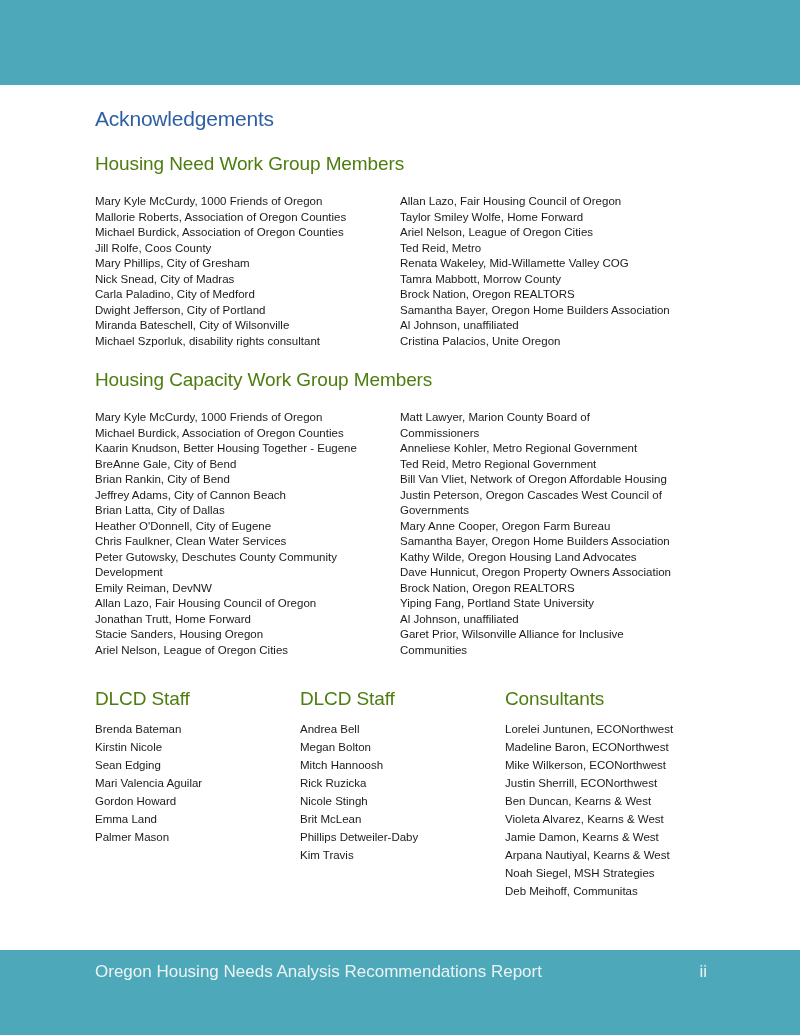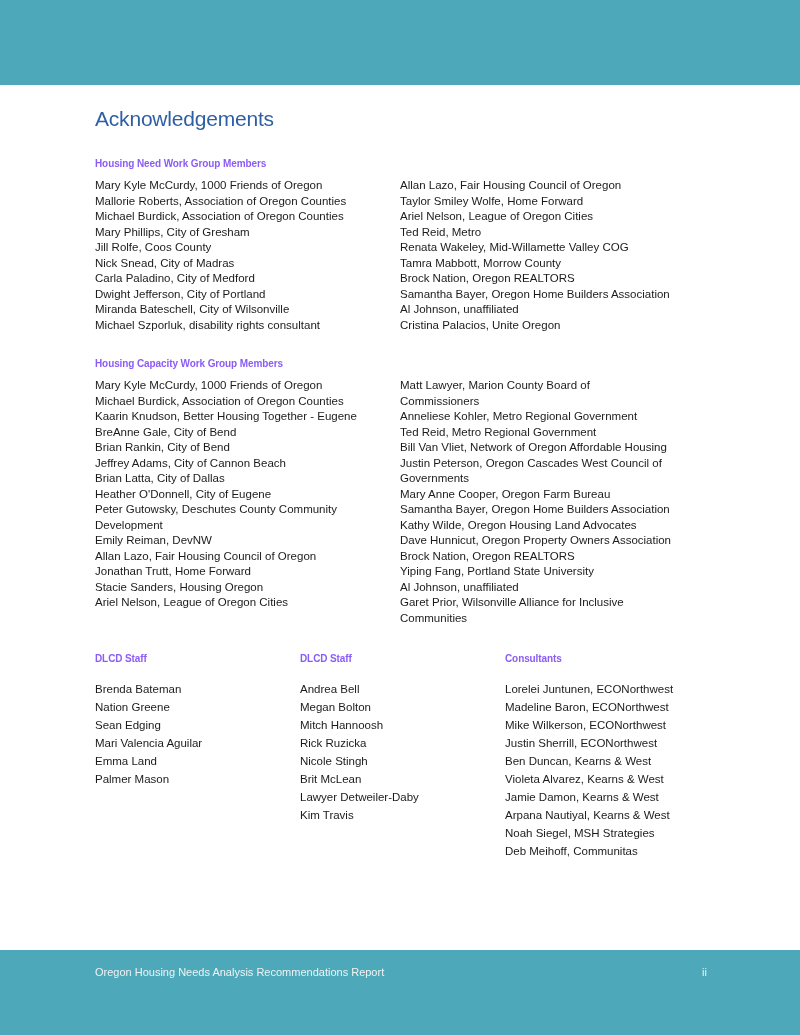--- a/index.html
+++ b/index.html
@@ -25,57 +25,57 @@
   .title {
     margin: 0;
     font-size: 21px;
     line-height: 28px;
     font-weight: 400;
     letter-spacing: -0.2px;
     color: var(--title, #2e5fa4);
   }
   .section-heading {
     margin: 22px 0 0 0;
-    font-size: 10px;
+    font-size: 19px;
     line-height: 17px;
-    font-weight: 700;
+    font-weight: 400;
     letter-spacing: -0.1px;
-    color: #8b5cf6;
+    color: #4d7c0f;
   }
   .cols {
     display: flex;
-    margin-top: 6px;
+    margin-top: 22px;
   }
   .col-left  { width: 305px; flex: 0 0 305px; }
   .col-right { width: 322px; flex: 0 0 322px; }
   .entry {
     font-size: 11.5px;
     line-height: 15.5px;
     white-space: pre-line;
     color: var(--body, #1b1b1b);
   }
   .staff-row {
     display: flex;
     margin-top: 16px;
   }
   .staff-col-1 { width: 205px; flex: 0 0 205px; }
   .staff-col-2 { width: 205px; flex: 0 0 205px; }
   .staff-col-3 { width: 217px; flex: 0 0 217px; }
-  .staff-col .section-heading { margin-top: 8px; }
+  .staff-col .section-heading { margin-top: 16px; }
   .staff-list { margin-top: 13px; }
   .staff-list .entry { line-height: 18px; }
   .footer-band {
     position: absolute;
     left: 0; top: 950px; right: 0; bottom: 0;
     background: var(--band, #4da9b9);
     display: flex;
     justify-content: space-between;
     align-items: flex-start;
     padding: 15px 93px 8px 95px;
-    font-size: 11px;
+    font-size: 17px;
     line-height: 14px;
     color: var(--footer_text, #edf3f4);
   }
 </style>
 </head>
 <body>
 
 <div class="page">
 
   <div class="header-band"></div>
@@ -85,22 +85,22 @@
     <h1 class="title">Acknowledgements</h1>
 
     <section>
       <h2 class="section-heading">Housing Need Work Group Members</h2>
       <div class="cols">
         <div class="col col-left">
 
         <div class="entry">Mary Kyle McCurdy, 1000 Friends of Oregon</div>
             <div class="entry">Mallorie Roberts, Association of Oregon Counties</div>
             <div class="entry">Michael Burdick, Association of Oregon Counties</div>
+            <div class="entry">Jill Rolfe, Coos County</div>
             <div class="entry">Mary Phillips, City of Gresham</div>
-            <div class="entry">Jill Rolfe, Coos County</div>
             <div class="entry">Nick Snead, City of Madras</div>
             <div class="entry">Carla Paladino, City of Medford</div>
             <div class="entry">Dwight Jefferson, City of Portland</div>
             <div class="entry">Miranda Bateschell, City of Wilsonville</div>
             <div class="entry">Michael Szporluk, disability rights consultant</div>
           </div>
         <div class="col col-right">
 
         <div class="entry">Allan Lazo, Fair Housing Council of Oregon</div>
             <div class="entry">Taylor Smiley Wolfe, Home Forward</div>
@@ -122,20 +122,21 @@
         <div class="col col-left">
 
         <div class="entry">Mary Kyle McCurdy, 1000 Friends of Oregon</div>
             <div class="entry">Michael Burdick, Association of Oregon Counties</div>
             <div class="entry">Kaarin Knudson, Better Housing Together - Eugene</div>
             <div class="entry">BreAnne Gale, City of Bend</div>
             <div class="entry">Brian Rankin, City of Bend</div>
             <div class="entry">Jeffrey Adams, City of Cannon Beach</div>
             <div class="entry">Brian Latta, City of Dallas</div>
             <div class="entry">Heather O'Donnell, City of Eugene</div>
+            <div class="entry">Chris Faulkner, Clean Water Services</div>
             <div class="entry">Peter Gutowsky, Deschutes County Community
 Development</div>
             <div class="entry">Emily Reiman, DevNW</div>
             <div class="entry">Allan Lazo, Fair Housing Council of Oregon</div>
             <div class="entry">Jonathan Trutt, Home Forward</div>
             <div class="entry">Stacie Sanders, Housing Oregon</div>
             <div class="entry">Ariel Nelson, League of Oregon Cities</div>
           </div>
         <div class="col col-right">
 
@@ -158,38 +159,39 @@
           </div>
       </div>
     </section>
 
     <div class="staff-row">
       <div class="staff-col staff-col-1">
         <h2 class="section-heading">DLCD Staff</h2>
         <div class="staff-list">
 
         <div class="entry">Brenda Bateman</div>
-            <div class="entry">Nation Greene</div>
+            <div class="entry">Kirstin Nicole</div>
             <div class="entry">Sean Edging</div>
             <div class="entry">Mari Valencia Aguilar</div>
+            <div class="entry">Gordon Howard</div>
             <div class="entry">Emma Land</div>
             <div class="entry">Palmer Mason</div>
           </div>
       </div>
       <div class="staff-col staff-col-2">
         <h2 class="section-heading">DLCD Staff</h2>
         <div class="staff-list">
 
         <div class="entry">Andrea Bell</div>
             <div class="entry">Megan Bolton</div>
             <div class="entry">Mitch Hannoosh</div>
             <div class="entry">Rick Ruzicka</div>
             <div class="entry">Nicole Stingh</div>
             <div class="entry">Brit McLean</div>
-            <div class="entry">Lawyer Detweiler-Daby</div>
+            <div class="entry">Phillips Detweiler-Daby</div>
             <div class="entry">Kim Travis</div>
           </div>
       </div>
       <div class="staff-col staff-col-3">
         <h2 class="section-heading">Consultants</h2>
         <div class="staff-list">
 
         <div class="entry">Lorelei Juntunen, ECONorthwest</div>
             <div class="entry">Madeline Baron, ECONorthwest</div>
             <div class="entry">Mike Wilkerson, ECONorthwest</div>

